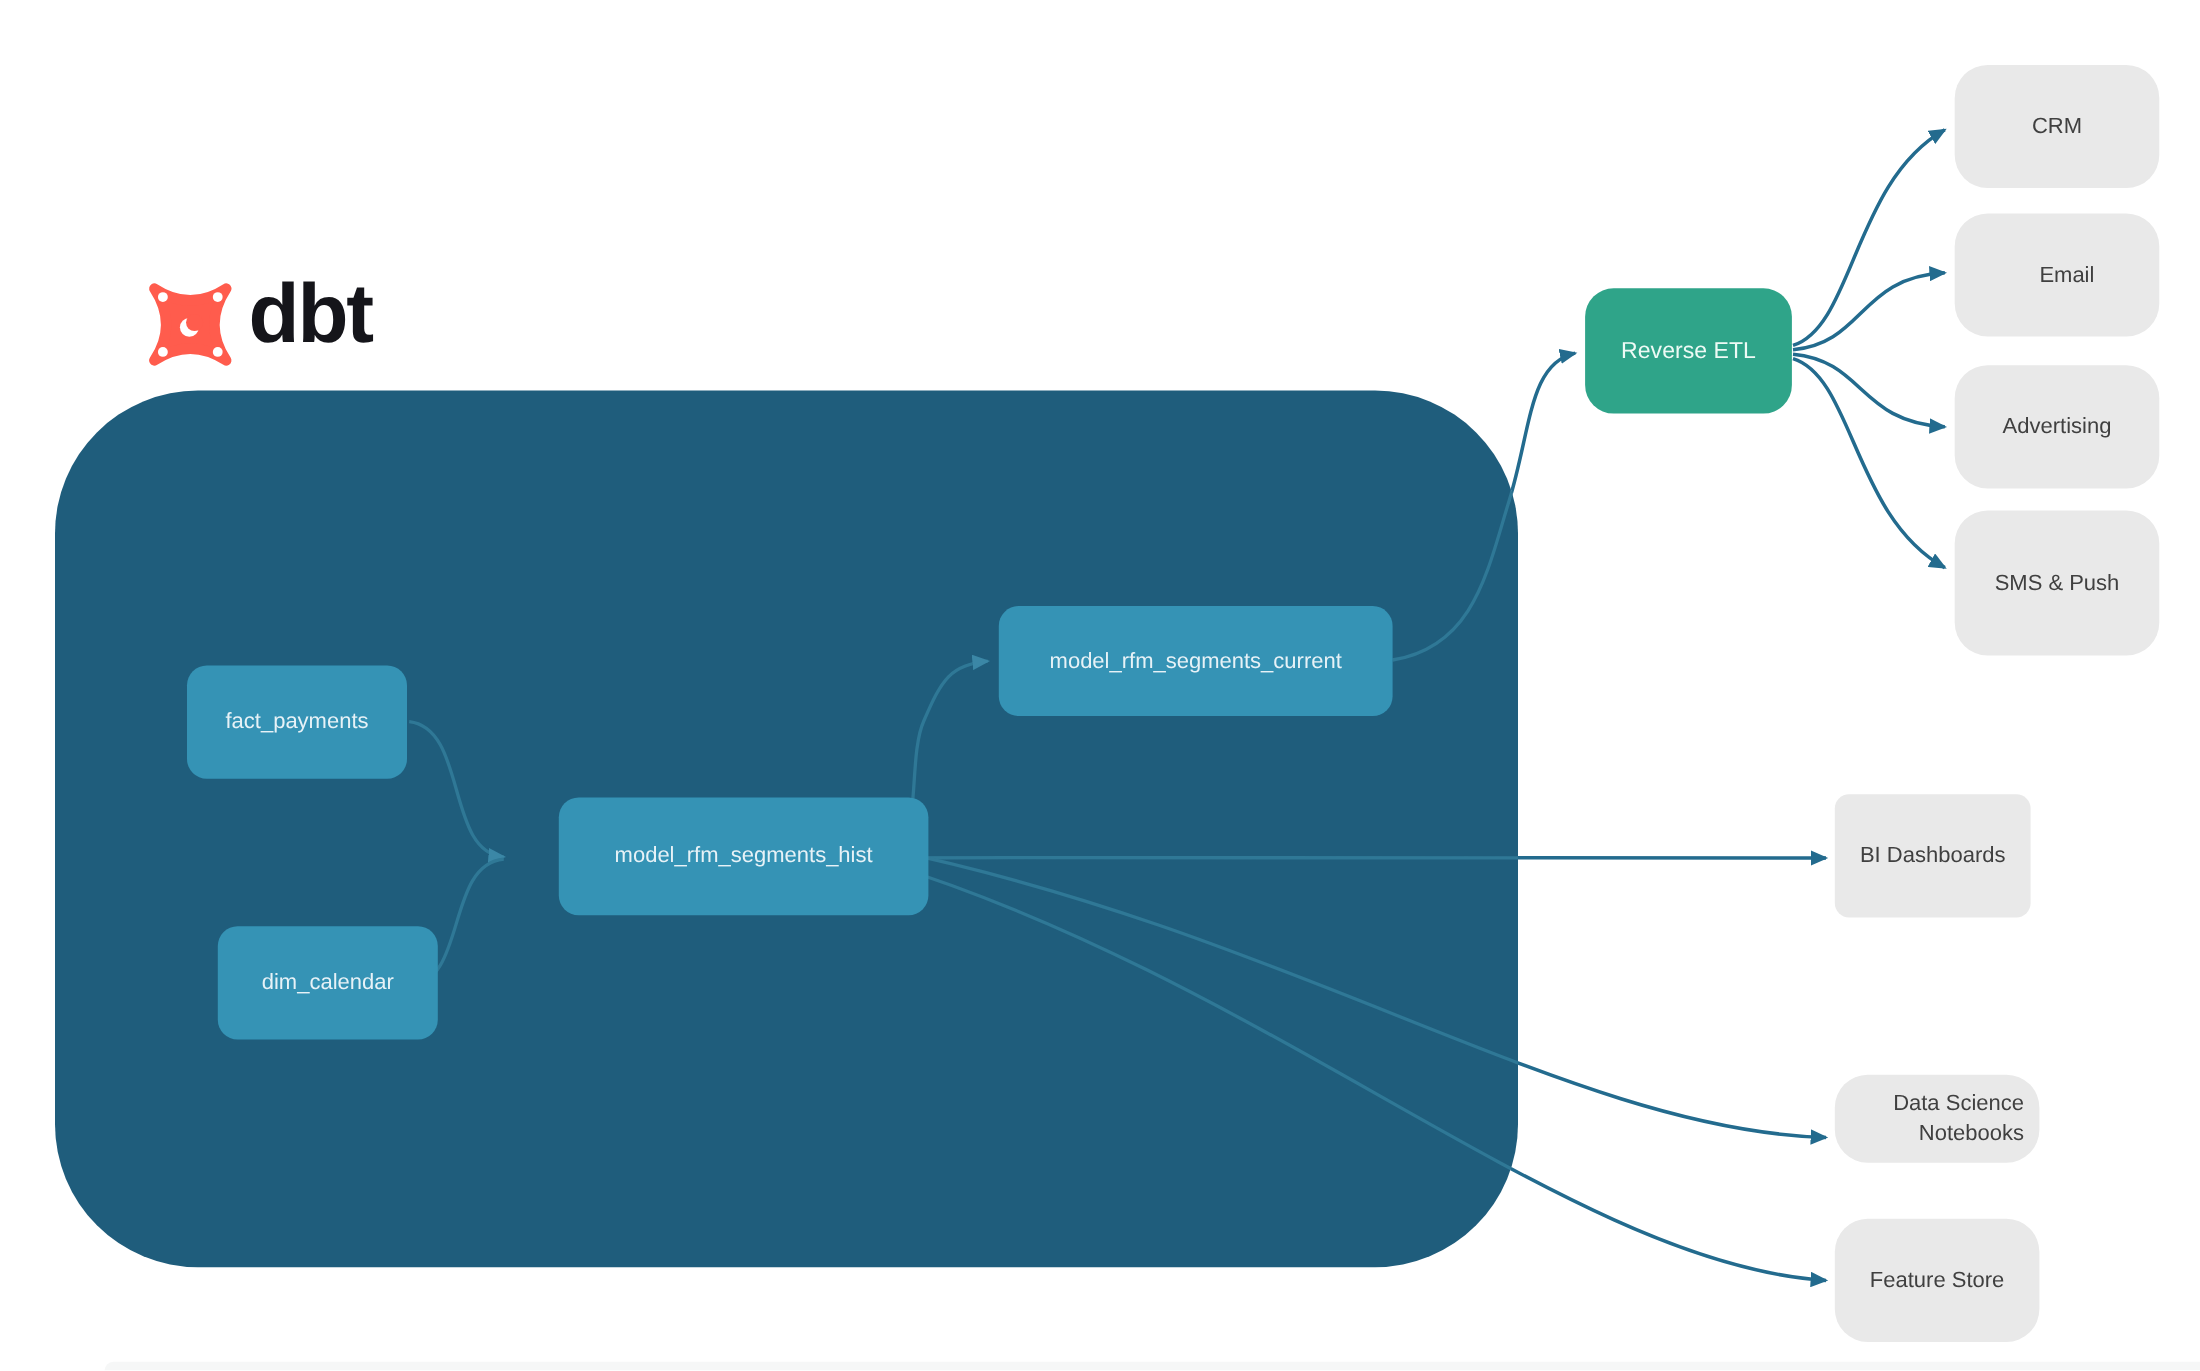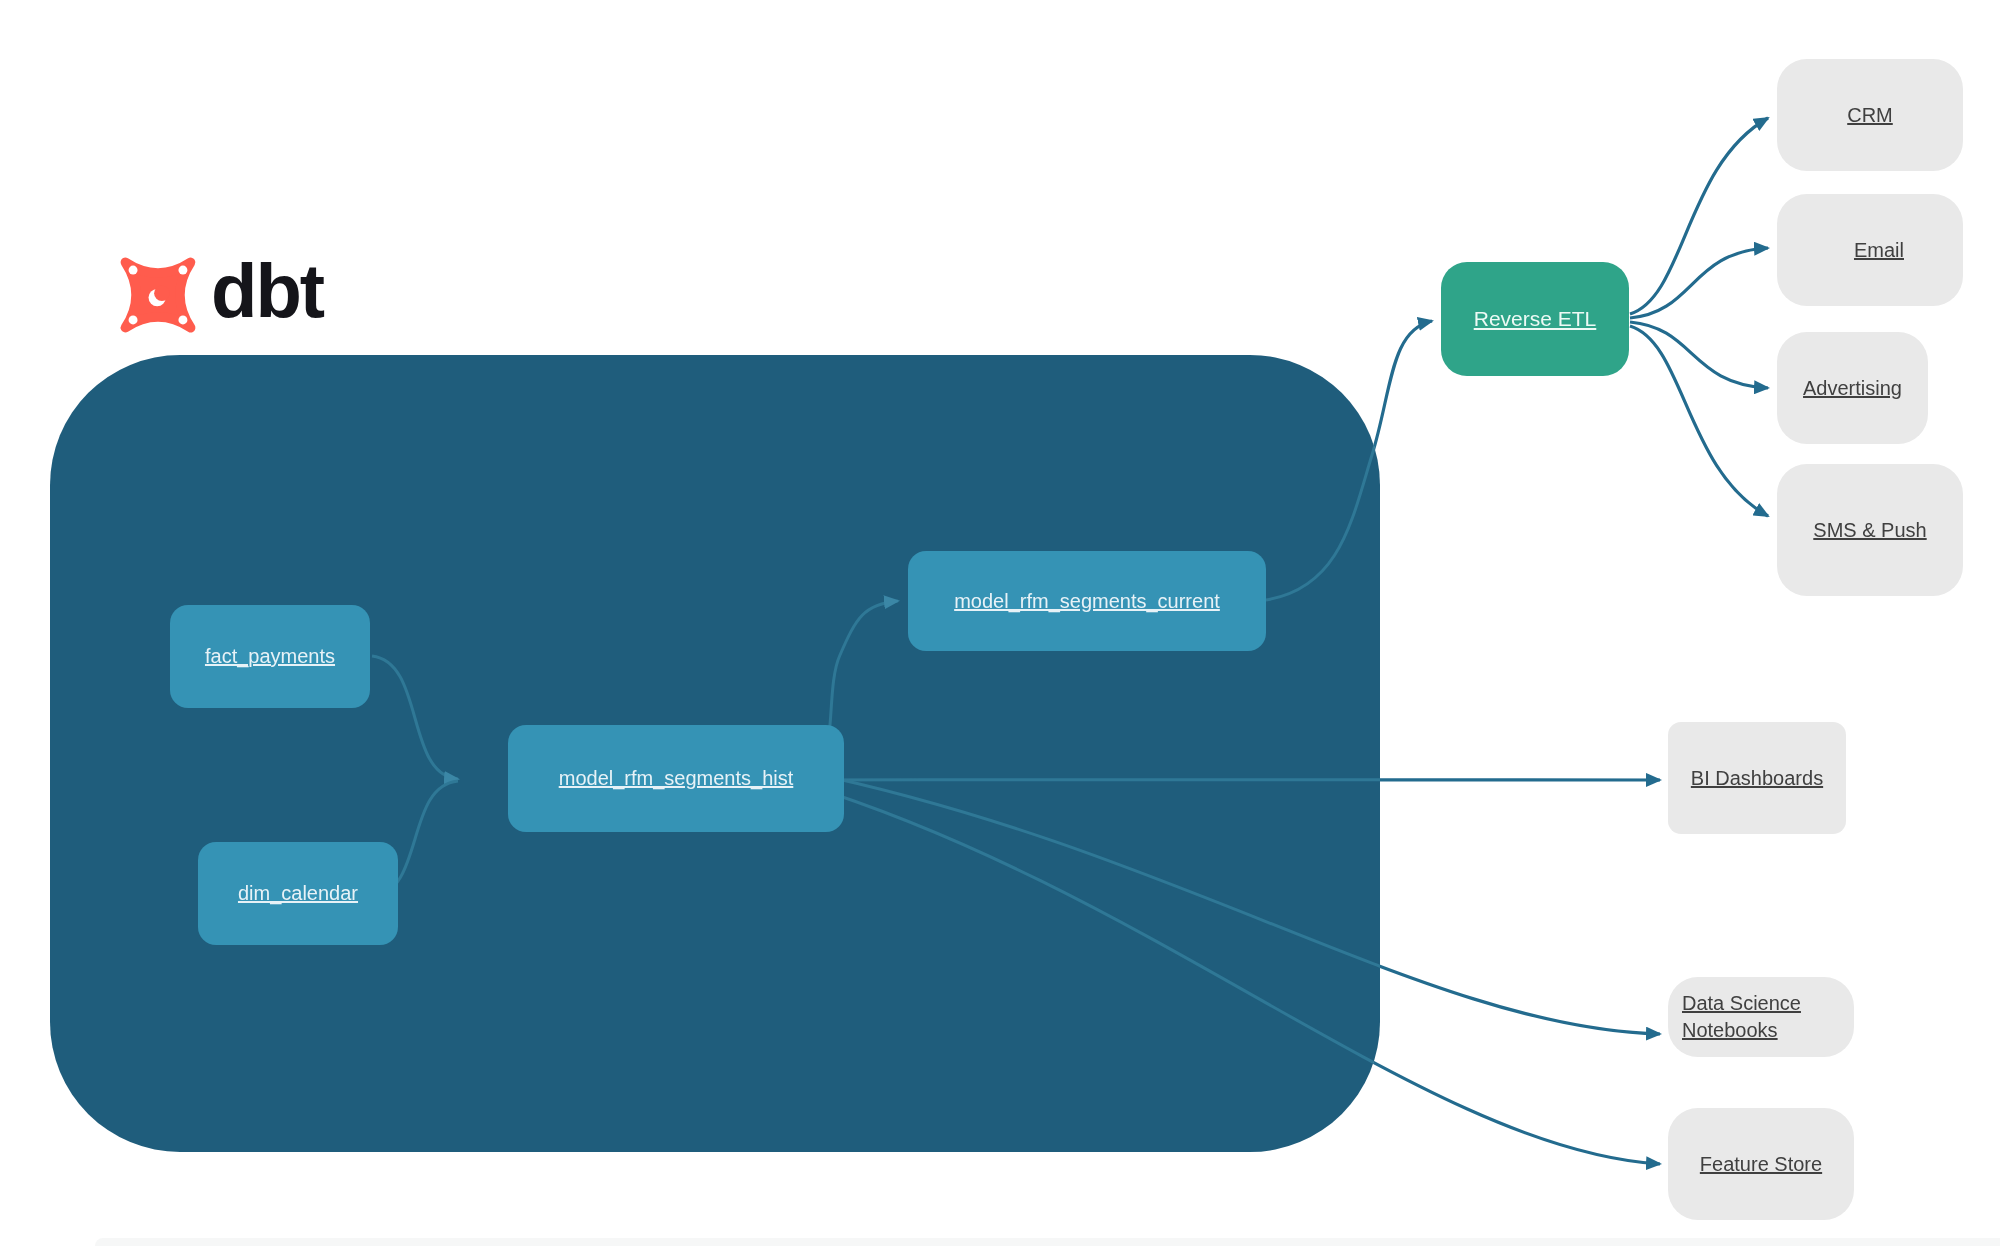--- a/index.html
+++ b/index.html
@@ -1,56 +1,56 @@
 <!DOCTYPE html>
 <html><head>
 <meta charset="utf-8">
 <style>
   html,body{margin:0;padding:0;background:#ffffff;}
   body{
     width:2000px;height:1246px;position:relative;overflow:hidden;
     font-family:"Liberation Sans","DejaVu Sans",sans-serif;
   }
   
-  .logo{position:absolute;left:115px;top:252px;display:flex;align-items:center;gap:10px;}
+  .logo{position:absolute;left:130px;top:252px;display:flex;align-items:flex-start;gap:10px;}
   .logo svg{width:86px;height:86px;display:block;}
   .logo .word{
     font-size:76px;font-weight:800;color:#15151a;letter-spacing:-2px;line-height:1;
     transform:translateY(-4px);
   }
   
   .dbt-container{
     position:absolute;left:50px;top:355px;width:1330px;height:797px;
     background:var(--container,#1F5D7C);border-radius:130px;
   }
   
   svg.edges{position:absolute;left:0;top:0;width:2000px;height:1246px;pointer-events:none;}
   
   .node{
     position:absolute;display:flex;align-items:center;justify-content:center;
-    text-align:left;box-sizing:border-box;line-height:1.35;text-decoration:underline;
+    text-align:right;box-sizing:border-box;line-height:1.35;
   }
   .node-inner{
     background:var(--model-node,#3593B5);color:#E7F2F7;font-size:20px;border-radius:18px;
   }
   .node-green{
     background:var(--reverse-etl,#2FA489);color:#EDFAF5;font-size:21px;border-radius:26px;
   }
   .node-gray{
     background:var(--dest-node,#E9E9E9);color:#404040;font-size:20px;border-radius:30px;
     padding:0 14px;
   }
   #n-fact{left:170px;top:605px;width:200px;height:103px;}
   #n-dim{left:170px;top:842px;width:200px;height:103px;margin-left:28px;}
   #n-hist{left:468px;top:725px;width:336px;height:107px;margin-left:40px;}
   #n-current{left:908px;top:551px;width:358px;height:100px;}
   #n-retl{left:1441px;top:262px;width:188px;height:114px;}
   #n-crm{left:1777px;top:59px;width:186px;height:112px;}
   #n-email{left:1777px;top:194px;width:186px;height:112px;padding-left:32px;}
-  #n-adv{left:1777px;top:332px;width:151px;height:112px;}
+  #n-adv{left:1777px;top:332px;width:186px;height:112px;}
   #n-sms{left:1777px;top:464px;width:186px;height:132px;}
   #n-bi{left:1668px;top:722px;width:178px;height:112px;border-radius:13px;}
   #n-ds{left:1668px;top:977px;width:186px;height:80px;}
   #n-fs{left:1668px;top:1108px;width:186px;height:112px;}
   
   .footer-band{
     position:absolute;left:95px;top:1238px;width:1905px;height:8px;
     background:#f6f7f7;border-top-left-radius:12px;
   }
 </style>

